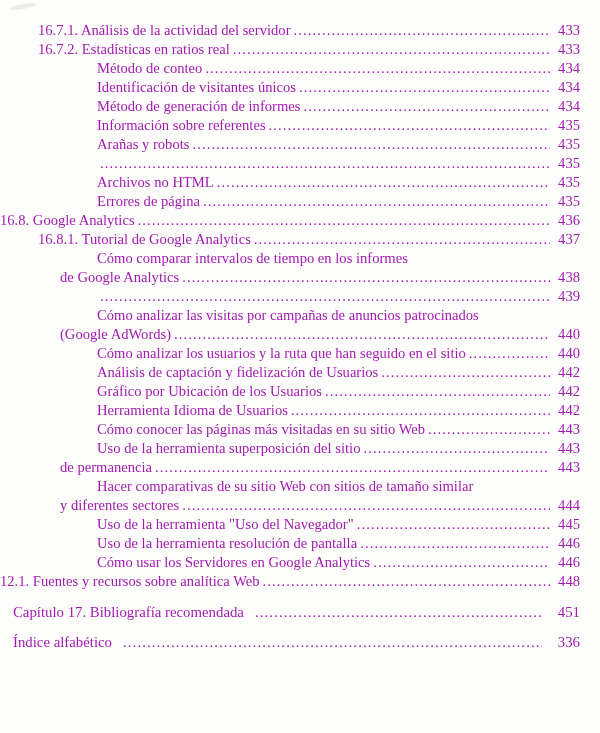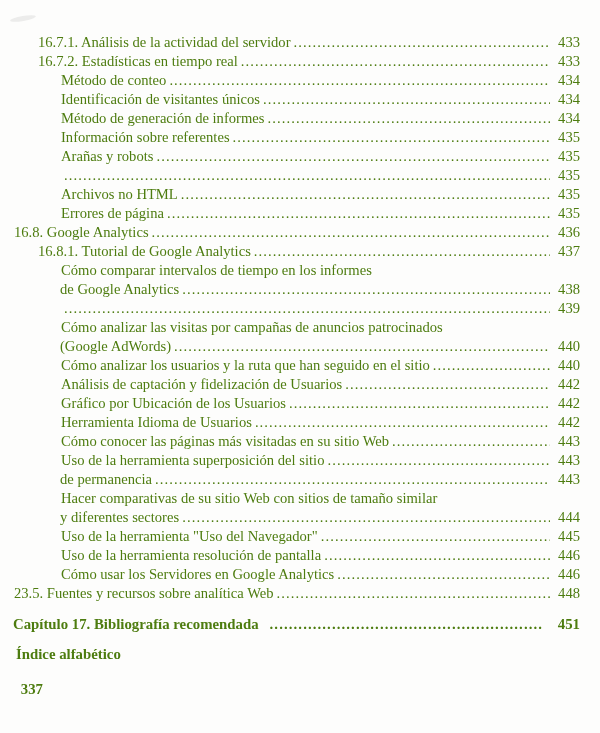--- a/index.html
+++ b/index.html
@@ -7,47 +7,46 @@
     width: 600px; height: 733px;
     background: #fdfdfc;
     font-family: "Liberation Serif", "DejaVu Serif", serif;
     overflow: hidden;
   }
   .page {
     position: relative;
     box-sizing: border-box;
     width: 600px; height: 703px;
     padding: 21px 20px 10px 0;
-    color: #4d7c0f;
+    color: #a21caf;
     font-size: 14.6px;
-    margin-top: 12px;
   }
   .scan-artifact {
     position: absolute; top: 4px; left: 10px;
     width: 26px; height: 5px;
     background: rgba(90,90,90,0.10);
     border-radius: 50%;
     transform: rotate(-10deg);
   }
   .toc { width: 100%; }
   .row {
     display: flex;
     align-items: baseline;
     height: 19px;
     line-height: 19px;
     white-space: nowrap;
   }
   .row.lv0 { padding-left: 13px; }
-  .row.lv1 { padding-left: 14px; }
+  .row.lv1 { }
   .row.lv2 { padding-left: 38px; }
-  .row.lv3 { padding-left: 61px; }
+  .row.lv3 { padding-left: 97px; }
   .row.wrap { padding-left: 60px; }
-  .row.bold { font-weight: 700; font-size: 14.8px; gap: 8px; }
+  .row.bold { font-weight: 400; font-size: 14.8px; gap: 8px; }
   .row.gap { margin-top: 12px; }
-  .row.gap2 { margin-top: 11px; flex-direction: column; }
+  .row.gap2 { margin-top: 11px; }
   .t { flex: 0 0 auto; }
   .dots {
     flex: 1 1 auto;
     overflow: hidden;
     margin: 0 3px 0 3px;
     min-width: 8px;
   }
   .dots::after {
     content: "....................................................................................................................................................................................";
     letter-spacing: 1.1px;
@@ -63,21 +62,21 @@
 
 <div class="page">
   <div class="scan-artifact"></div>
   <div class="toc" id="toc-root">
       <div class="row lv2">
     <span class="t">16.7.1. Análisis de la actividad del servidor</span>
     <span class="dots"></span>
     <span class="pg">433</span>
   </div>
       <div class="row lv2">
-    <span class="t">16.7.2. Estadísticas en tiempo real</span>
+    <span class="t">16.7.2. Estadísticas en ratios real</span>
     <span class="dots"></span>
     <span class="pg">433</span>
   </div>
       <div class="row lv3">
     <span class="t">Método de conteo</span>
     <span class="dots"></span>
     <span class="pg">434</span>
   </div>
       <div class="row lv3">
     <span class="t">Identificación de visitantes únicos</span>
@@ -198,28 +197,28 @@
     <span class="t">Uso de la herramienta resolución de pantalla</span>
     <span class="dots"></span>
     <span class="pg">446</span>
   </div>
       <div class="row lv3">
     <span class="t">Cómo usar los Servidores en Google Analytics</span>
     <span class="dots"></span>
     <span class="pg">446</span>
   </div>
       <div class="row lv1">
-    <span class="t">23.5. Fuentes y recursos sobre analítica Web</span>
+    <span class="t">12.1. Fuentes y recursos sobre analítica Web</span>
     <span class="dots"></span>
     <span class="pg">448</span>
   </div>
       <div class="row lv0 bold gap">
     <span class="t">Capítulo 17. Bibliografía recomendada</span>
     <span class="dots"></span>
     <span class="pg">451</span>
   </div>
       <div class="row lv0 bold gap2">
     <span class="t">Índice alfabético</span>
     <span class="dots"></span>
-    <span class="pg">337</span>
+    <span class="pg">336</span>
   </div>
     </div>
 </div>
 
 </body></html>

